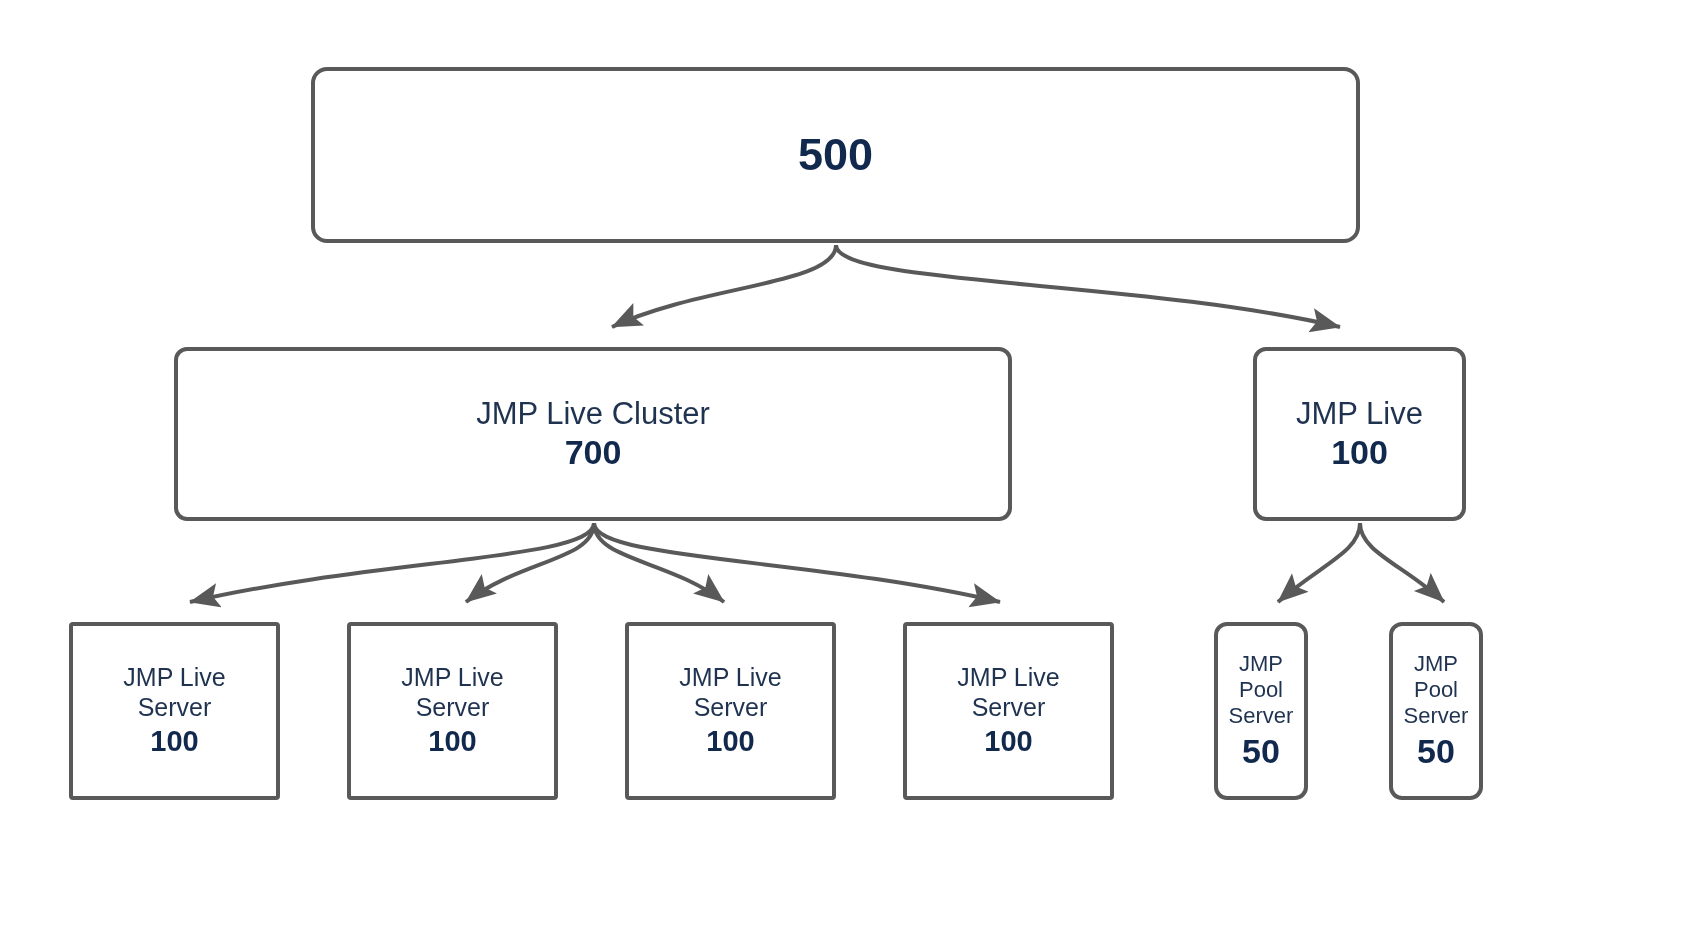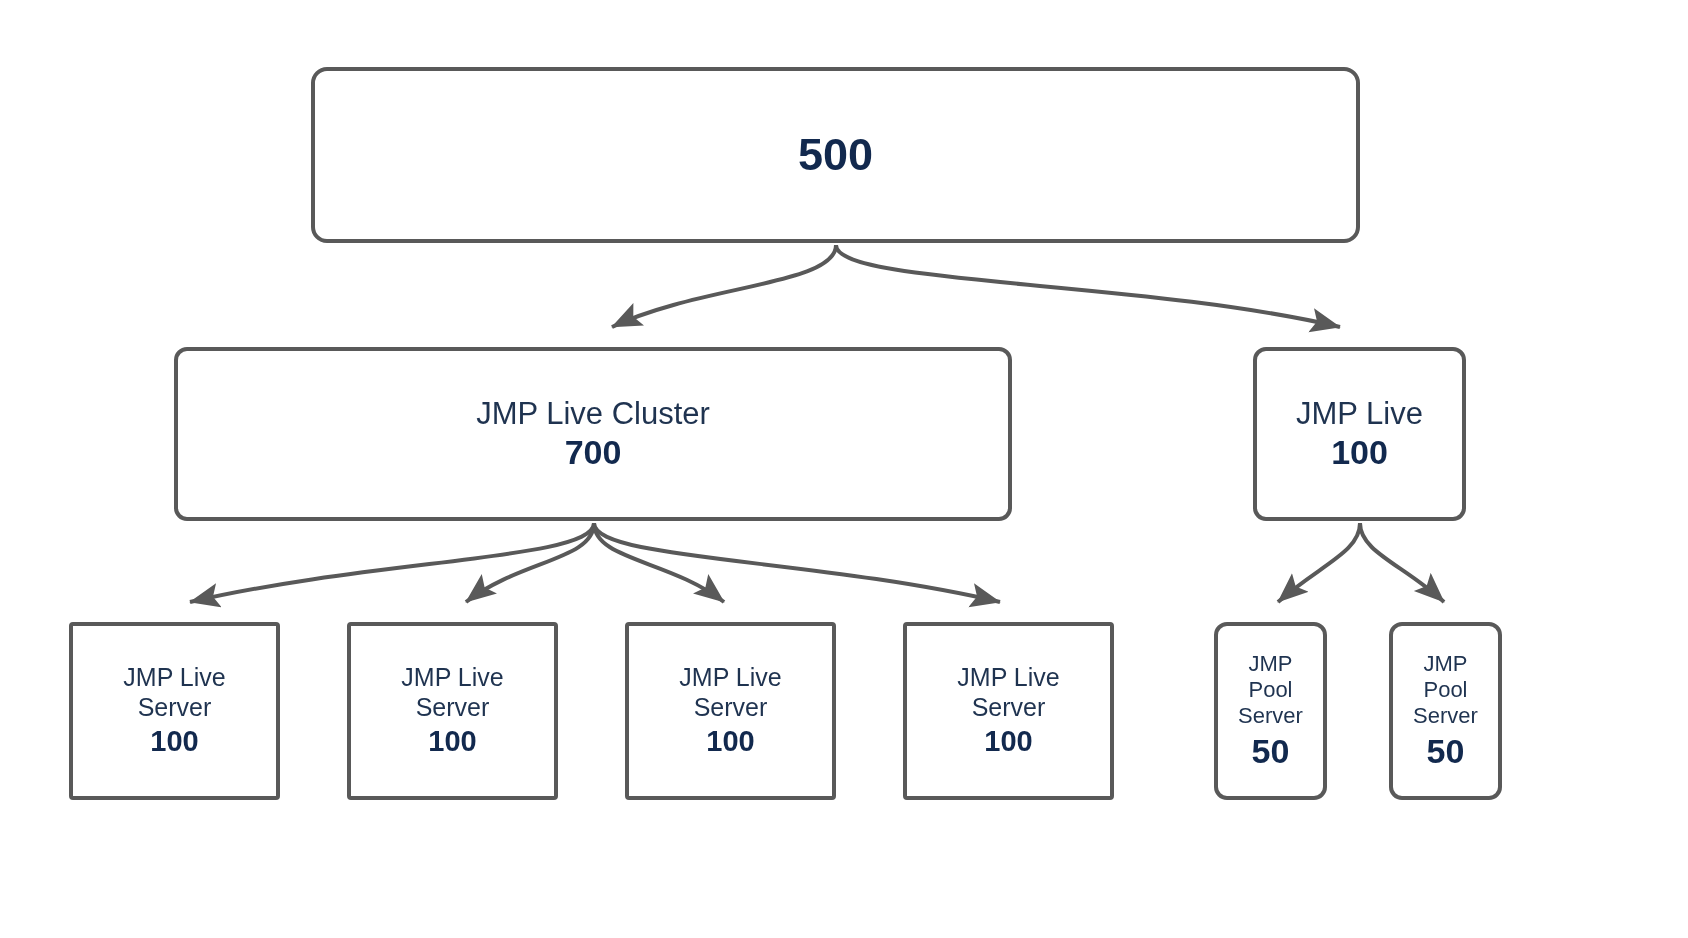--- a/index.html
+++ b/index.html
@@ -72,21 +72,21 @@
   .leaf-live .ttl { font-size: 25px; }
   .leaf-live .val { font-size: 29px; margin-top: 2px; }
   #leaf-live-1 { left: 69px; }
   #leaf-live-2 { left: 347px; }
   #leaf-live-3 { left: 625px; }
   #leaf-live-4 { left: 903px; }
 
   
   .leaf-pool {
     top: 622px;
-    width: 113px;
+    width: 94px;
     height: 178px;
     border-radius: 13px;
   }
   .leaf-pool .ttl { font-size: 22px; }
   .leaf-pool .val { font-size: 34px; margin-top: 2px; }
   #leaf-pool-1 { left: 1214px; }
   #leaf-pool-2 { left: 1389px; }
 </style>
 </head>
 <body>

